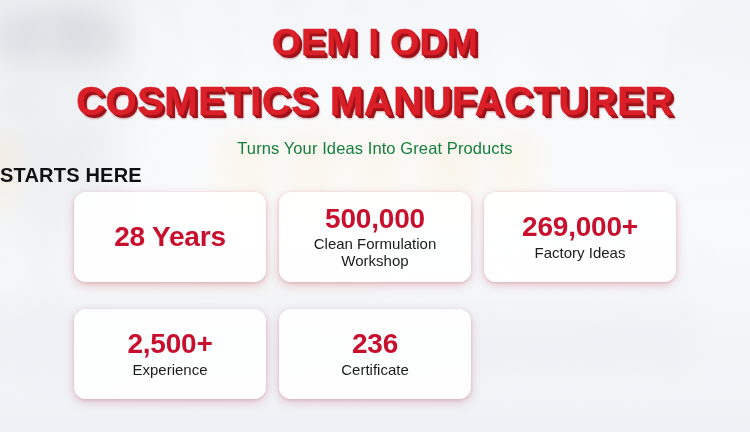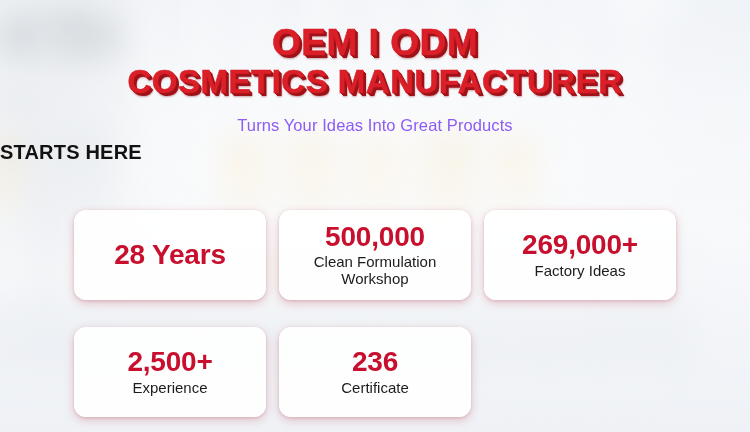--- a/index.html
+++ b/index.html
@@ -132,42 +132,42 @@
     letter-spacing: 0.5px;
     text-transform: uppercase;
     text-shadow:
        1px 1px 0 #9e1218,
        2px 2px 0 #9e1218,
        3px 3px 0 #9e1218,
        3px 4px 2px rgba(120,10,16,.35);
     -webkit-text-stroke: 0.6px #DA1F28;
   }
   .headline .l1 { font-size: 37px; }
-  .headline .l2 { font-size: 33px; margin-top: 4px; }
+  .headline .l2 { font-size: 40px; margin-top: 20px; }
 
   .sub1 {
     text-align: center;
     margin-top: 18px;
     font-size: 16.5px;
-    color: #8b5cf6;
+    color: #15803d;
     font-weight: 500;
     letter-spacing: .1px;
   }
   .sub2 {
     margin-top: 6px;
     font-size: 20px;
     color: #111111;
     font-weight: 800;
     letter-spacing: .2px;
   }
 
   .grid {
     position: absolute;
     left: 74px;
-    top: 210px;
+    top: 192px;
     width: 602px;
     display: grid;
     grid-template-columns: 192px 192px 192px;
     grid-auto-rows: 90px;
     column-gap: 13px;
     row-gap: 27px;
   }
 
   .card {
     background: rgba(255,255,255,.88);

